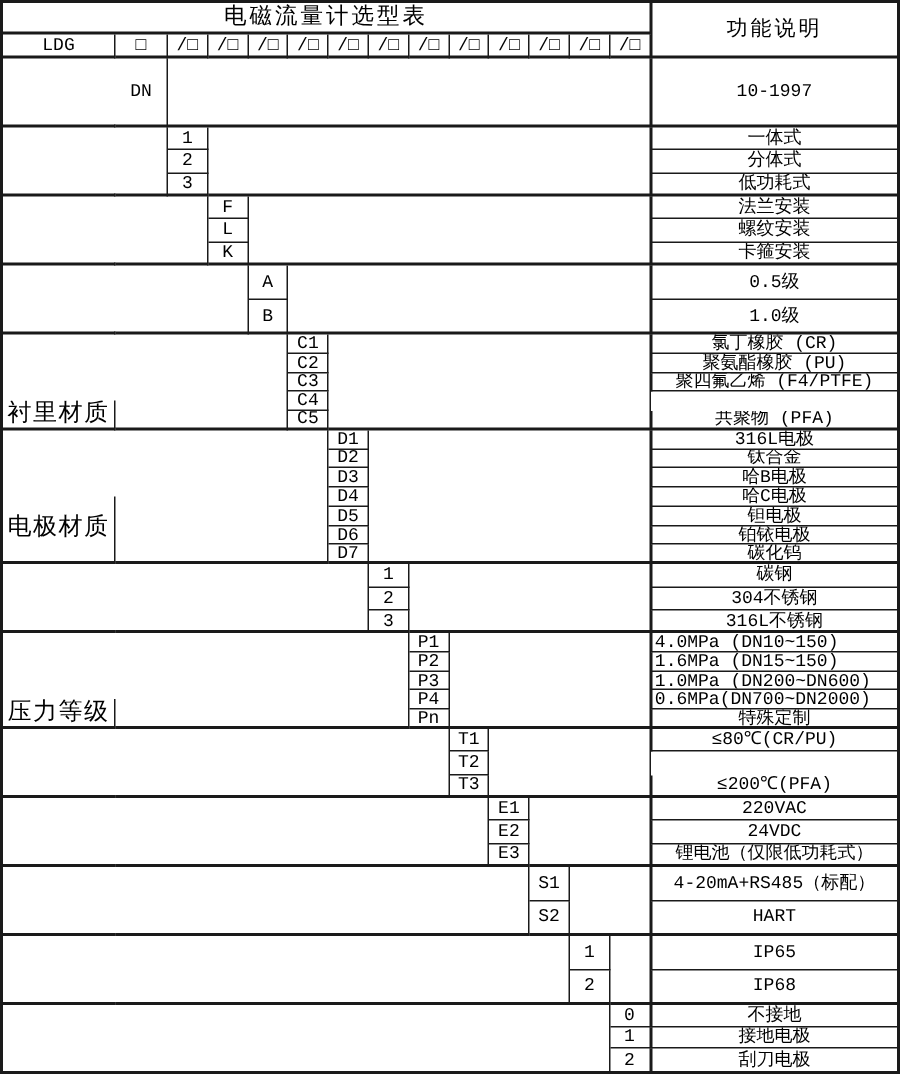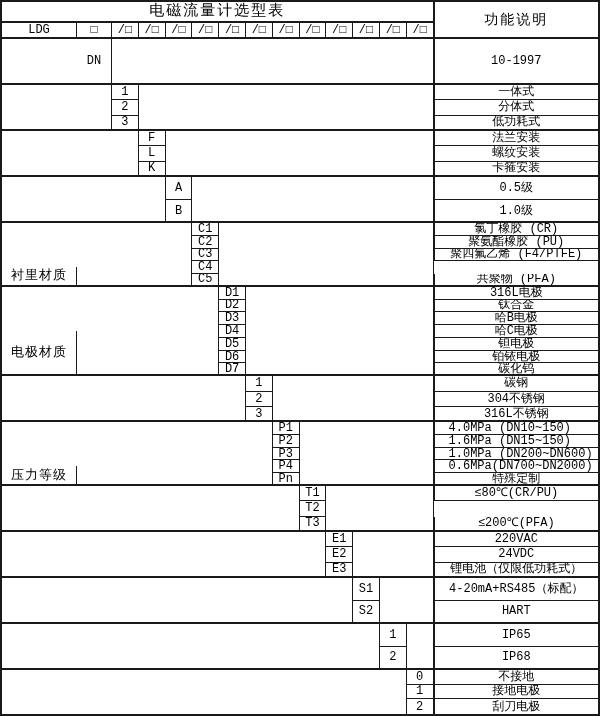--- a/index.html
+++ b/index.html
@@ -13,24 +13,24 @@
   }
   .c {
     border-right:1px solid #1a1a1a; border-bottom:1px solid #1a1a1a;
     display:flex; align-items:center; justify-content:center;
     font-size:12px; line-height:1; white-space:nowrap; overflow:hidden;
   }
   .tb   { border-bottom-width:2px; }   
   .fn   { border-left:1px solid #1a1a1a; } 
   .no-r { border-right:none; }
   .no-b { border-bottom:none; }
-  .lab  { font-size:13px; letter-spacing:1px;margin-top:44px; }
+  .lab  { font-size:16px; letter-spacing:1px;margin-top:44px; }
   .title{ font-size:15px; letter-spacing:2px; }
   .hdr  { font-size:14px; letter-spacing:2px; }
-  .left { justify-content:flex-start; padding-left:14px;font-family:Liberation Mono, monospace; }
+  .left { justify-content:flex-start; padding-left:2px;font-family:Liberation Mono, monospace; }
 </style>
 </head>
 <body>
 
 <div class="wrap">
 
   <div class="c tb title" style="grid-area:1/1/2/15">电磁流量计选型表</div>
   <div class="c fn tb hdr no-r" style="grid-area:1/15/3/16">功能说明</div>
   <div class="c tb" style="grid-area:2/1/3/2">LDG</div>
   <div class="c tb" style="grid-area:2/2/3/3">□</div>

